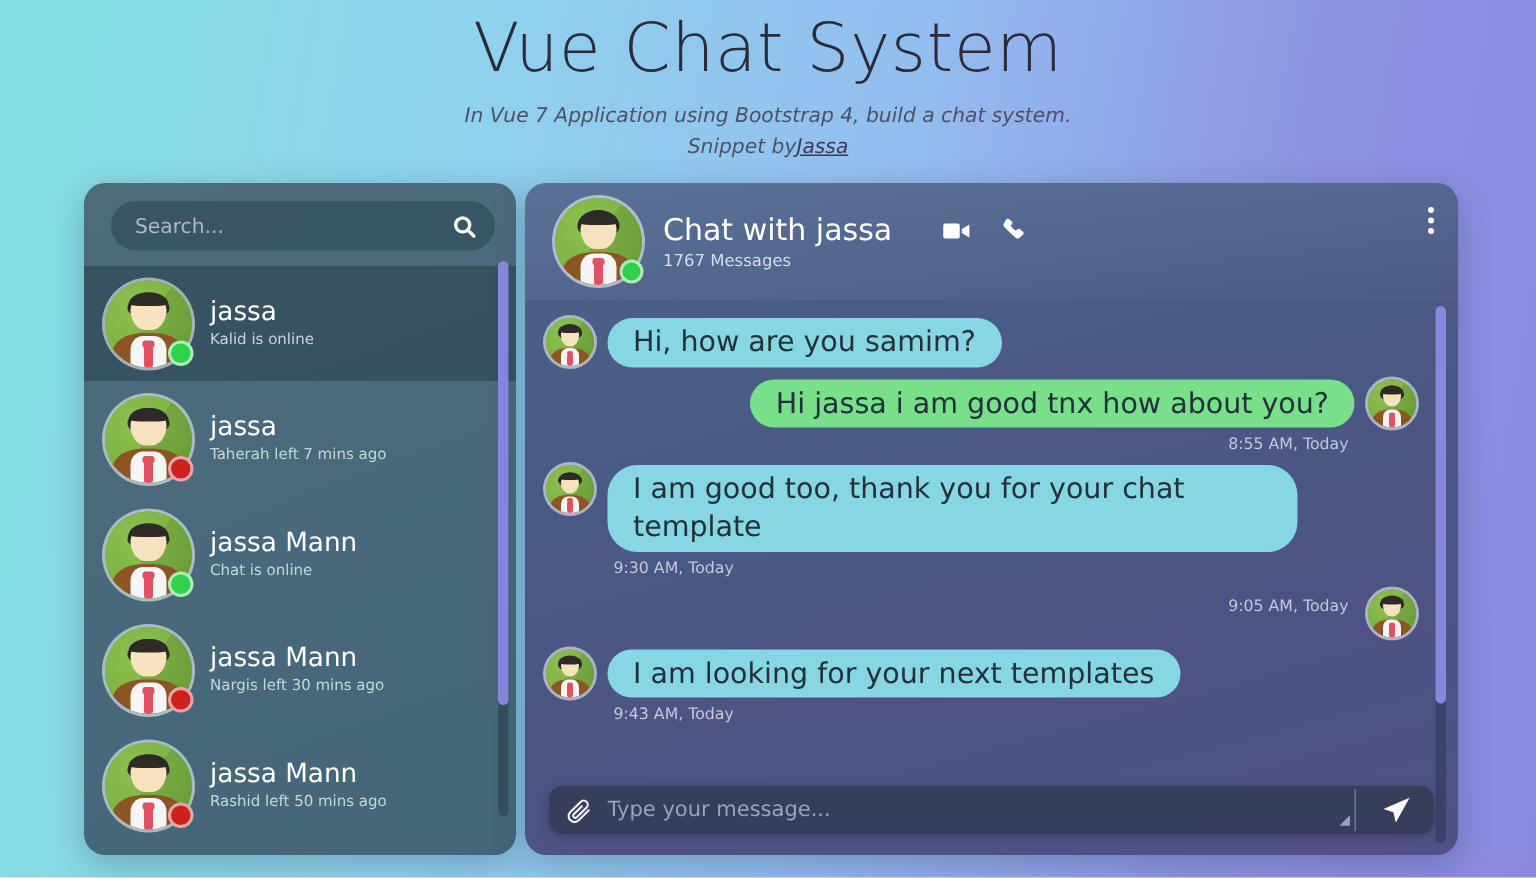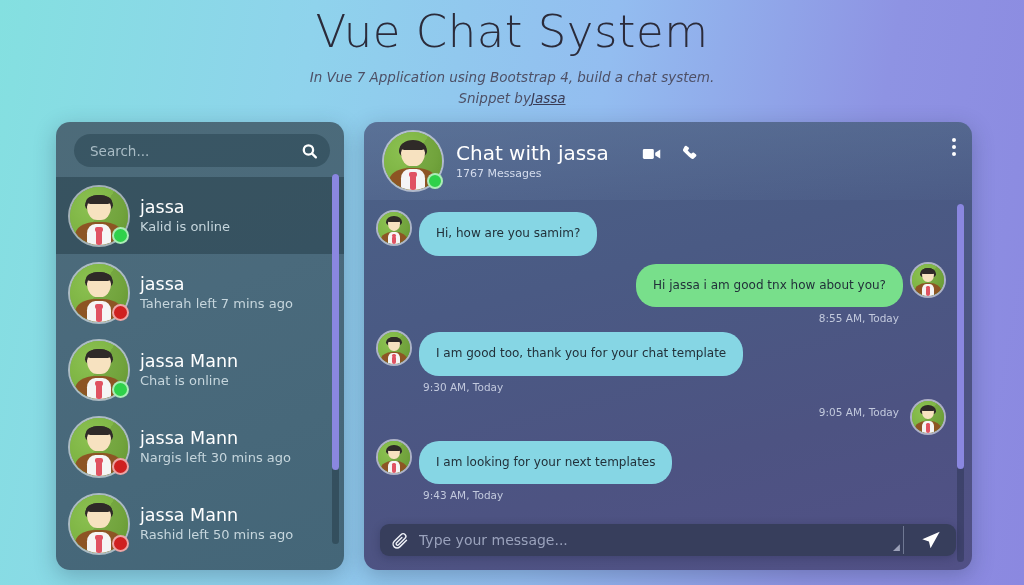--- a/index.html
+++ b/index.html
@@ -48,21 +48,21 @@
     cursor: pointer;
   }
 
   
   .app-wrap {
     position: absolute;
     top: 122px;
     left: 0;
     right: 0;
     display: flex;
-    gap: 20px;
+    gap: 6px;
     padding: 0 52px 0 56px;
     height: 448px;
   }
 
   
   .sidebar {
     width: 288px;
     flex: 0 0 288px;
     background: linear-gradient(160deg, #4d6b79 0%, #4a6a7c 40%, #446678 100%);
     border-radius: 14px;
@@ -123,21 +123,21 @@
     background: rgba(26,48,58,.40);
   }
   .contact-texts { display: flex; flex-direction: column; justify-content: center; gap: 2px; }
   .contact-name {
     font-size: 17.5px;
     font-weight: 400;
     color: #ffffff;
     line-height: 1.15;
   }
   .contact-status {
-    font-size: 13px;
+    font-size: 10px;
     color: #c6d6dd;
     line-height: 1.2;
   }
 
   
   .avatar {
     position: relative;
     flex: 0 0 auto;
     border-radius: 50%;
     background: #7cb342;
@@ -302,22 +302,22 @@
     display: flex;
     align-items: flex-start;
     gap: 9px;
     margin-bottom: 8px;
   }
   .msg-row.out { flex-direction: row-reverse; }
   .msg-col { display: flex; flex-direction: column; }
   .msg-row.out .msg-col { align-items: flex-end; }
   .bubble {
     border-radius: 20px;
-    padding: 14px 17px;
-    font-size: 12px;
+    padding: 4px 17px;
+    font-size: 19px;
     line-height: 1.3;
     color: #22313a;
     max-width: 460px;
   }
   .bubble.in { background: #86d6e4; }
   .bubble.out { background: #78df8b; }
   .msg-time {
     font-size: 10.5px;
     color: #c2c9dd;
     margin-top: 5px;

